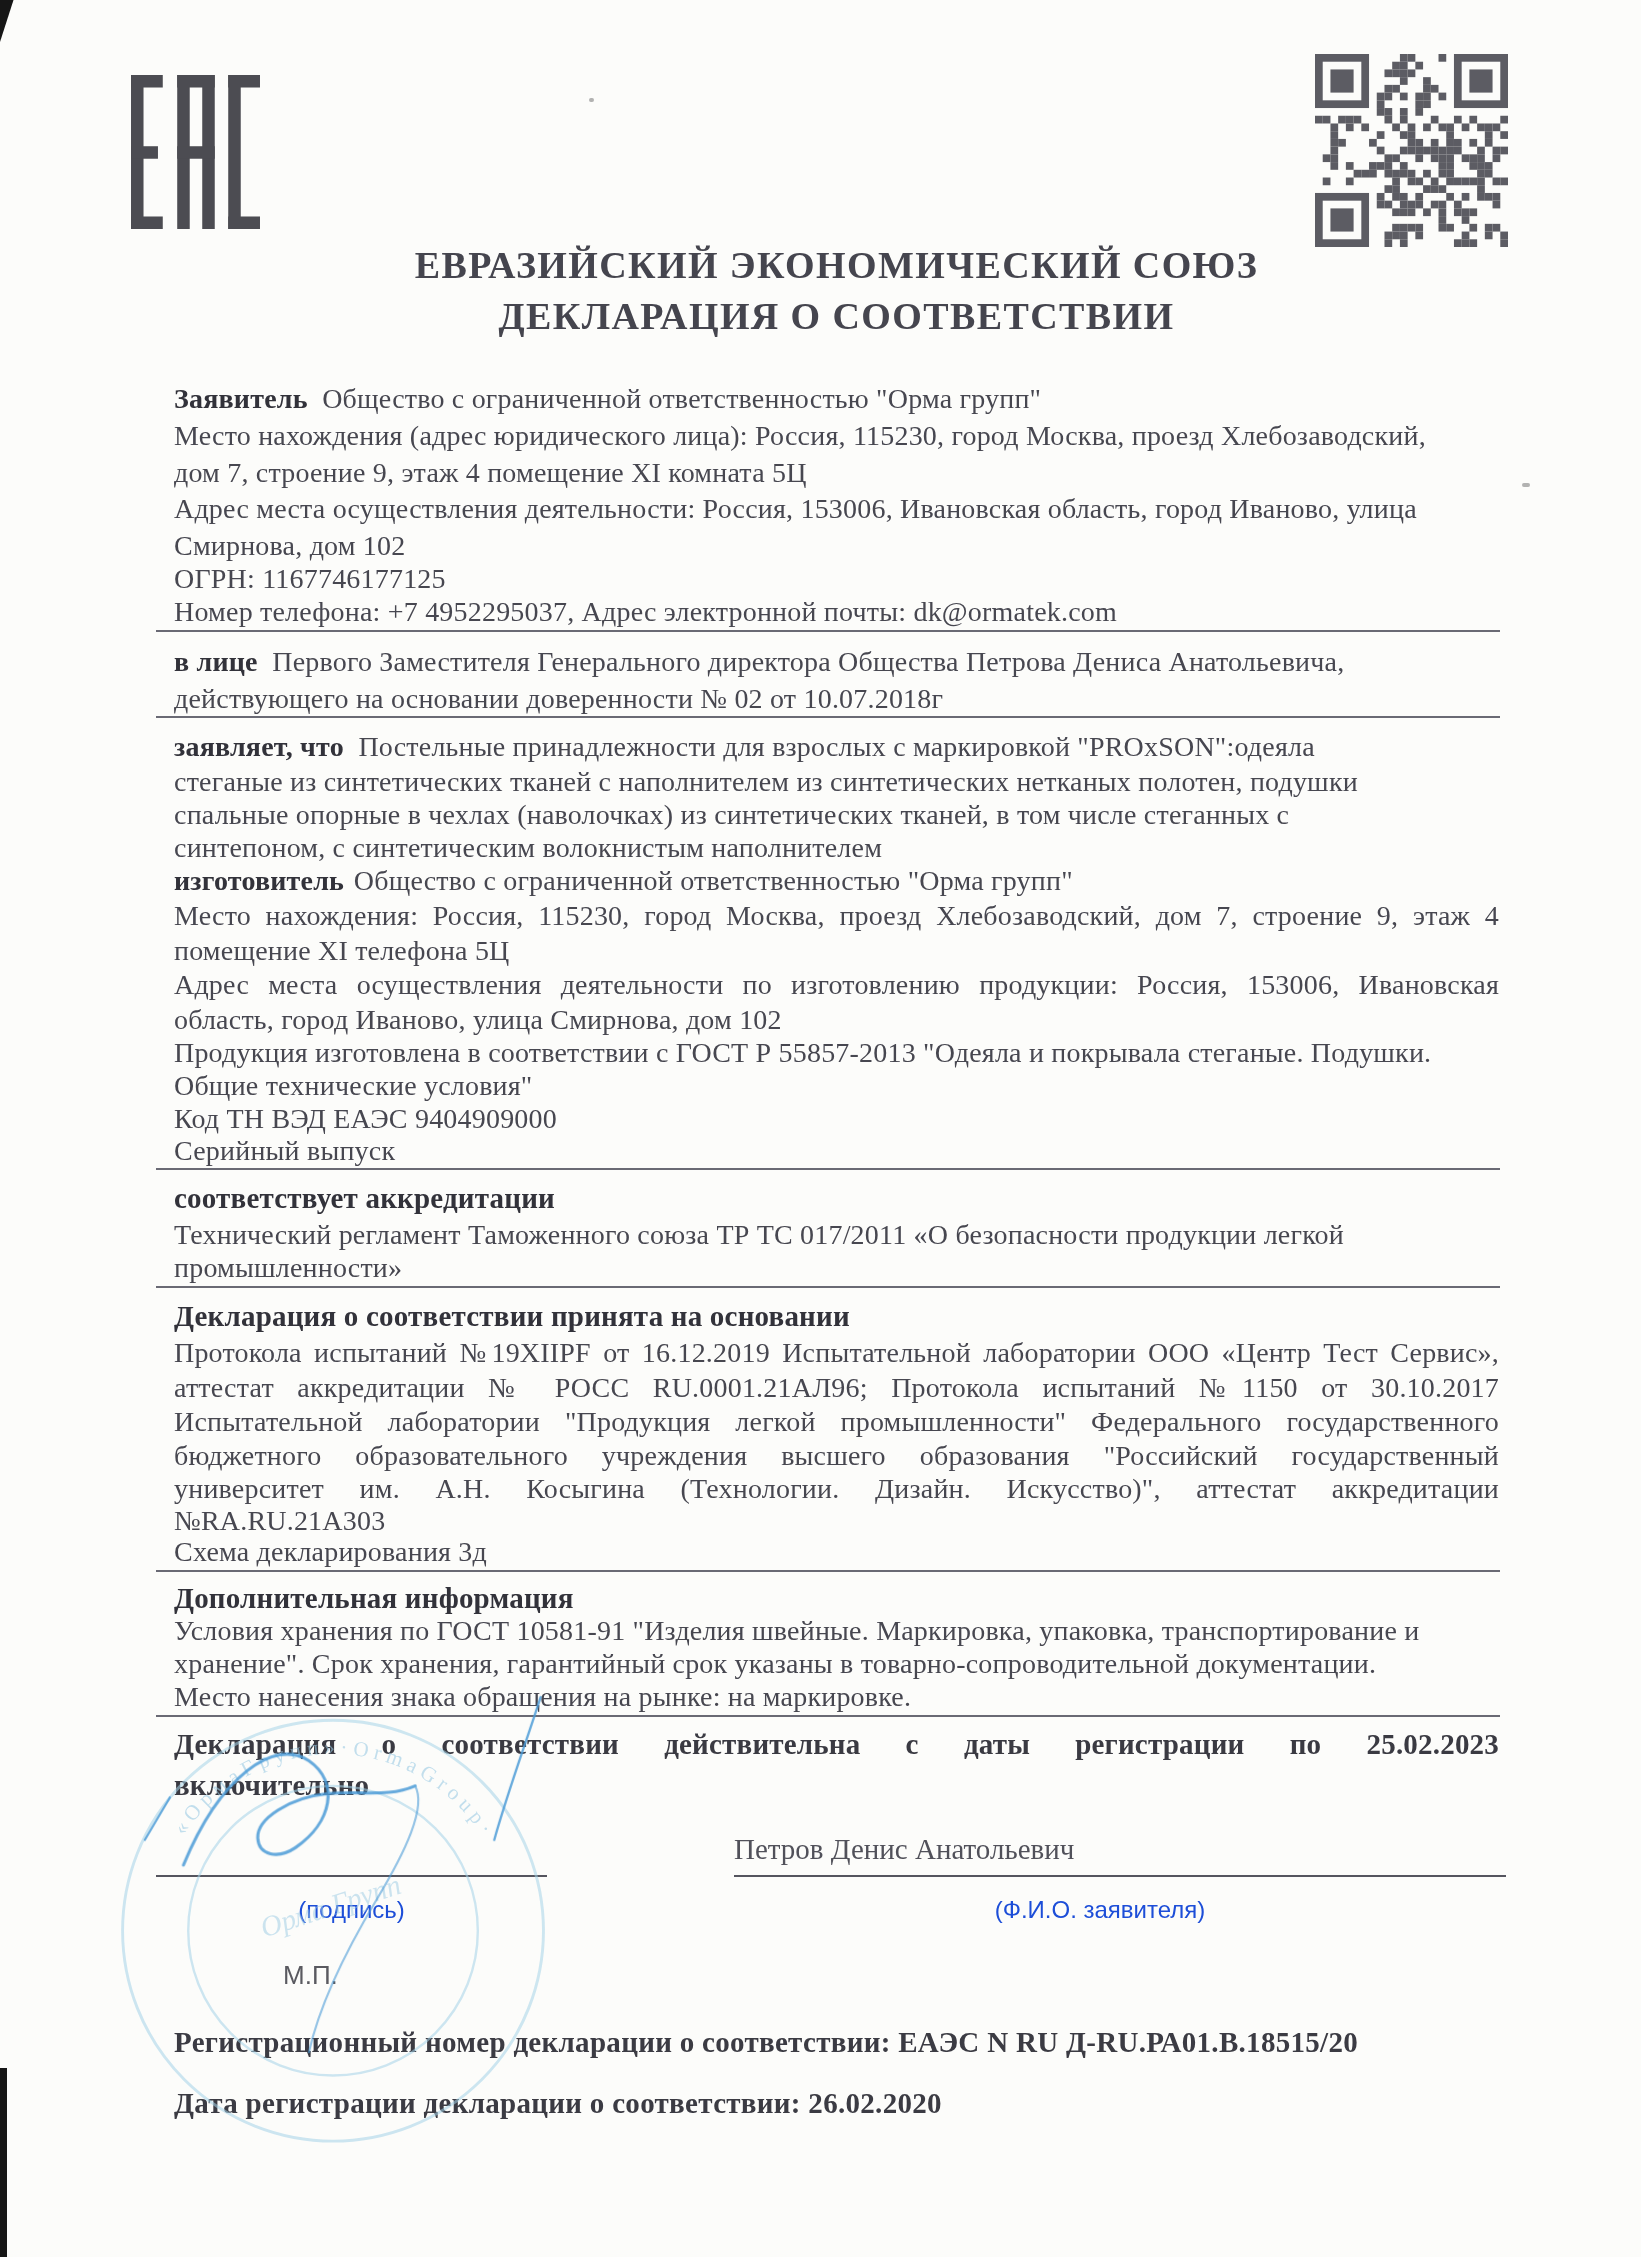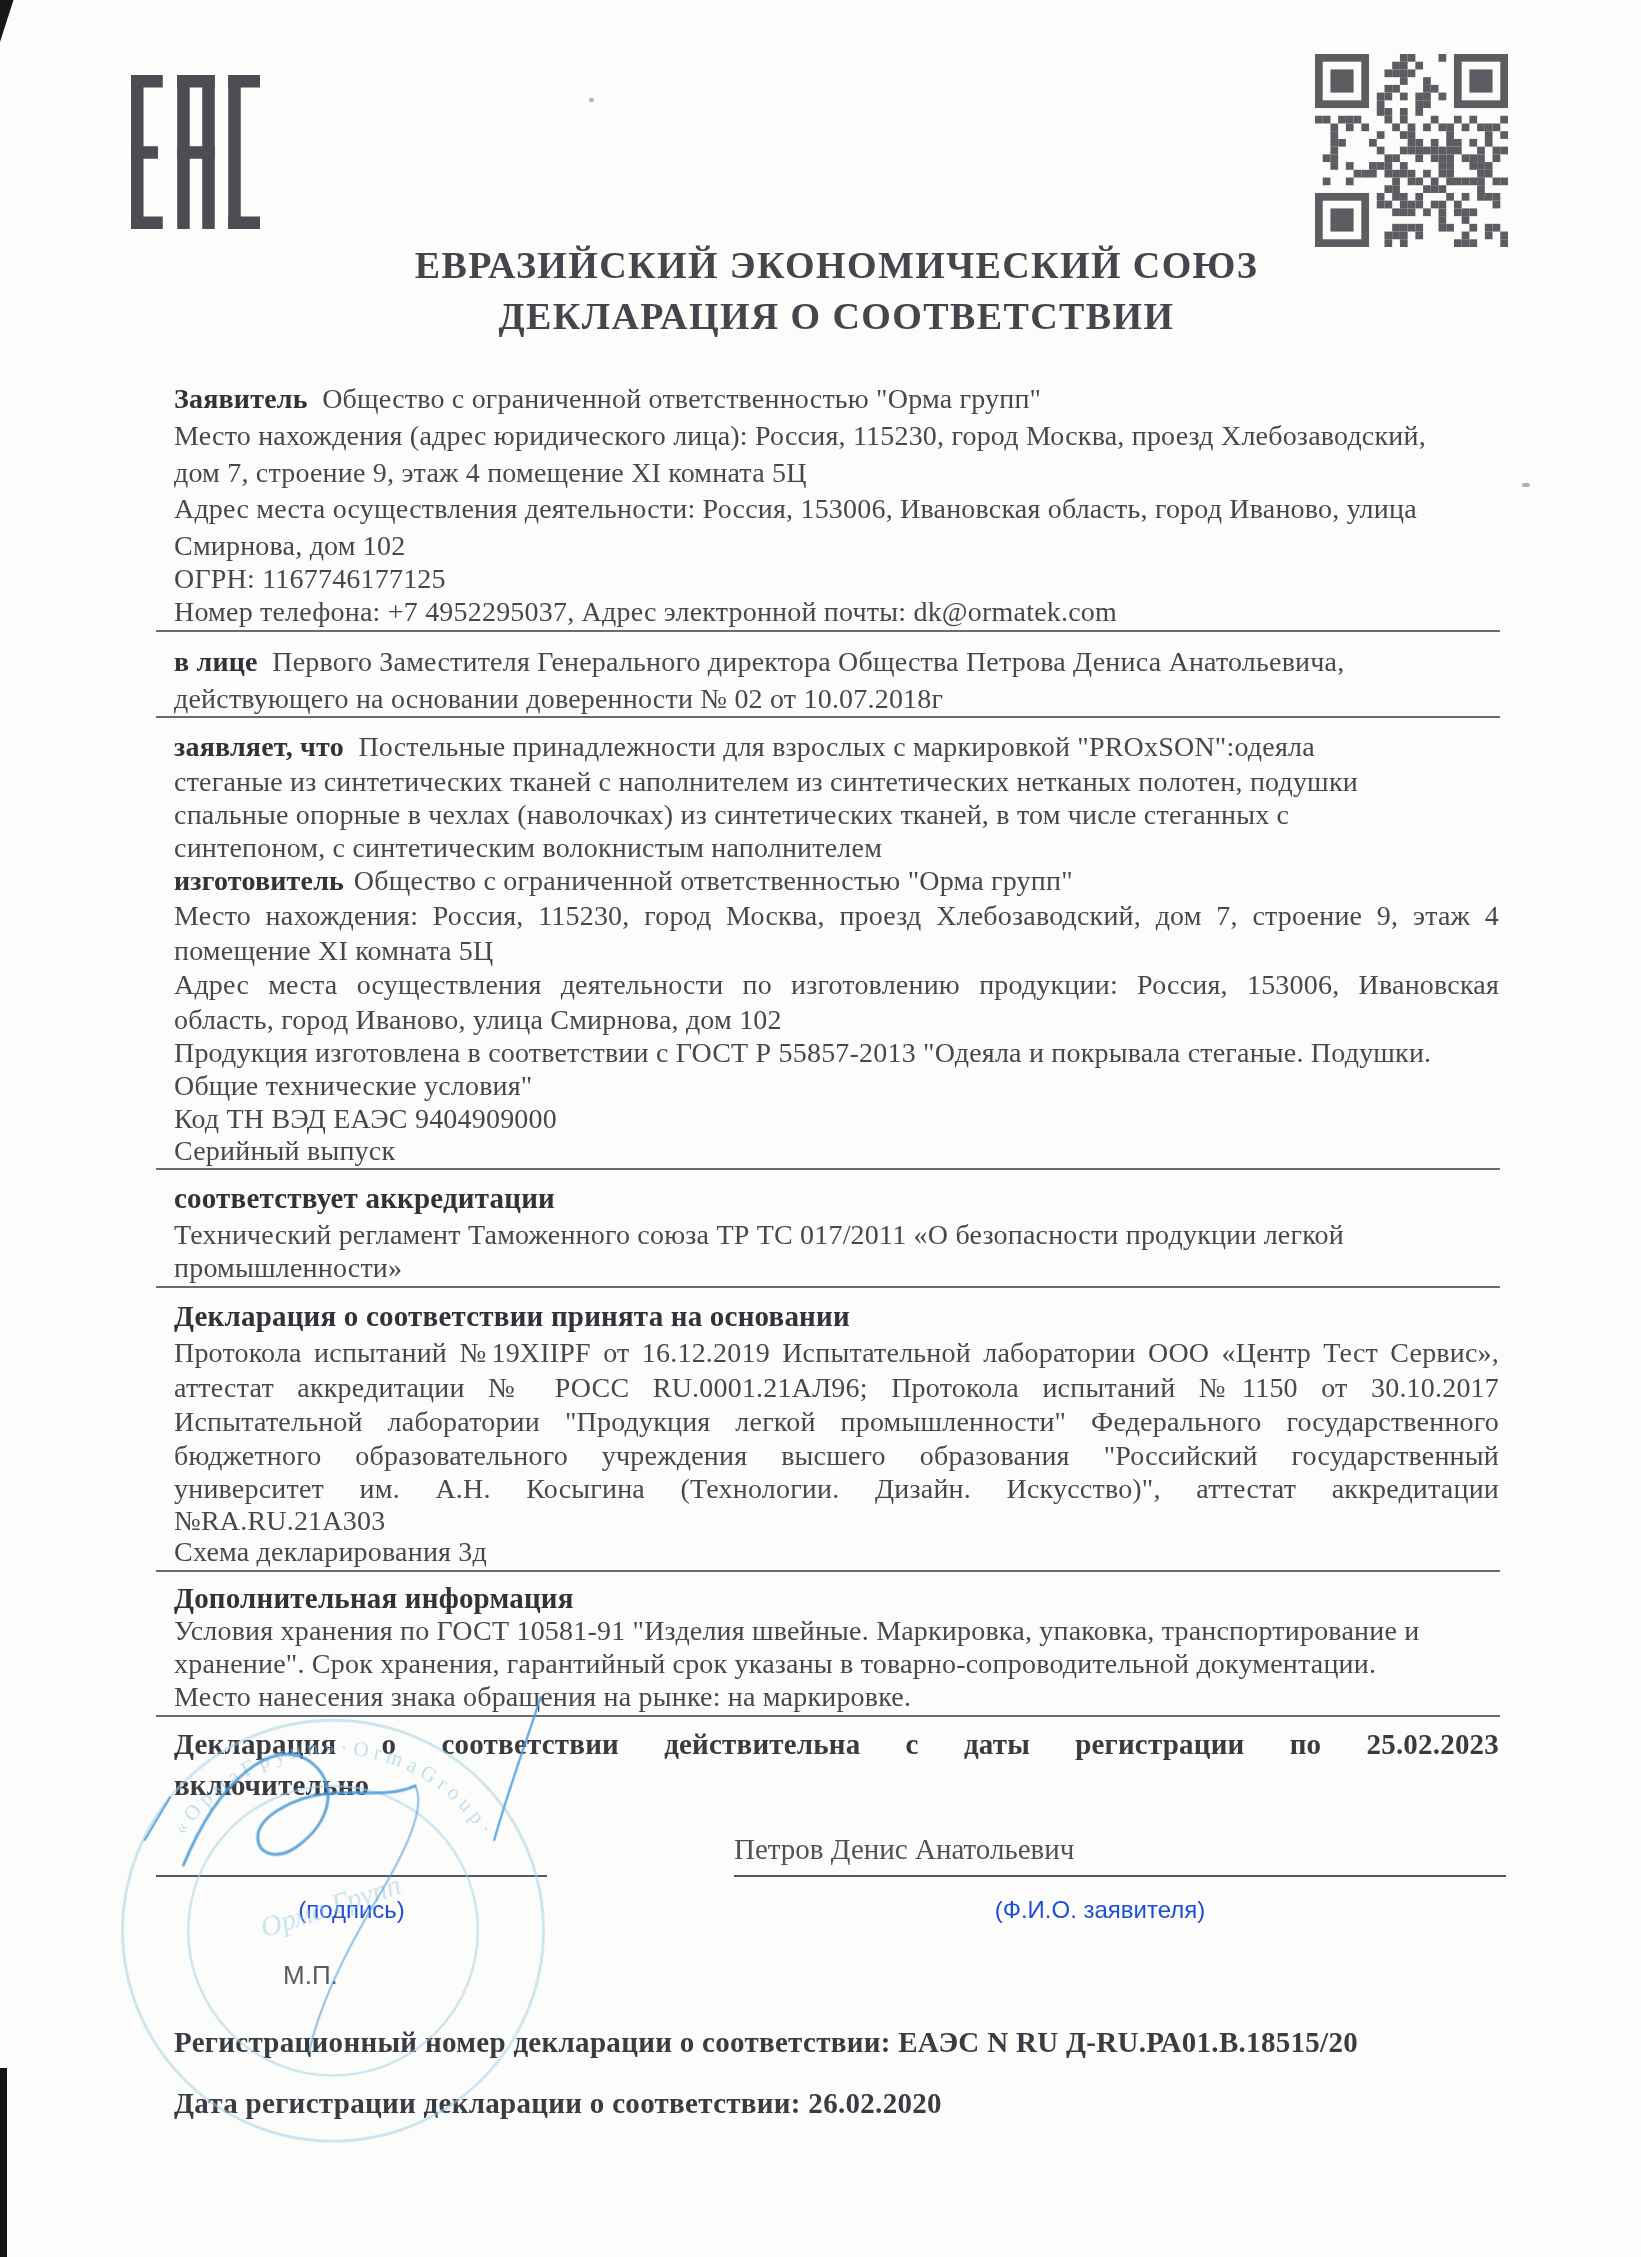--- a/index.html
+++ b/index.html
@@ -275,21 +275,21 @@
     <b class="lead">заявляет, что</b><span>Постельные принадлежности для взрослых с маркировкой "PROxSON":одеяла</span>
   </div>
   <div class="line" style="top:765px">стеганые из синтетических тканей с наполнителем из синтетических нетканых полотен, подушки</div>
   <div class="line" style="top:798px">спальные опорные в чехлах (наволочках) из синтетических тканей, в том числе стеганных с</div>
   <div class="line" style="top:831px">синтепоном, с синтетическим волокнистым наполнителем</div>
 
   <div class="line" style="top:864px">
     <b class="lead" style="margin-right:9.7px">изготовитель</b><span>Общество с ограниченной ответственностью "Орма групп"</span>
   </div>
   <div class="line just" style="top:899px">Место нахождения: Россия, 115230, город Москва, проезд Хлебозаводский, дом 7, строение 9, этаж 4</div>
-  <div class="line" style="top:934px">помещение XI комната 5Ц</div>
+  <div class="line" style="top:934px">помещение XI телефона 5Ц</div>
   <div class="line just" style="top:968px">Адрес места осуществления деятельности по изготовлению продукции: Россия, 153006, Ивановская</div>
   <div class="line" style="top:1003px">область, город Иваново, улица Смирнова, дом 102</div>
   <div class="line" style="top:1036px">Продукция изготовлена в соответствии с ГОСТ Р 55857-2013 "Одеяла и покрывала стеганые. Подушки.</div>
   <div class="line" style="top:1069px">Общие технические условия"</div>
   <div class="line" style="top:1102px">Код ТН ВЭД ЕАЭС 9404909000</div>
   <div class="line" style="top:1134px">Серийный выпуск</div>
   <div class="rule" style="top:1168px"></div>
 
   <div class="line heading" style="top:1182px">соответствует аккредитации</div>
   <div class="line" style="top:1218px">Технический регламент Таможенного союза ТР ТС 017/2011 «О безопасности продукции легкой</div>

